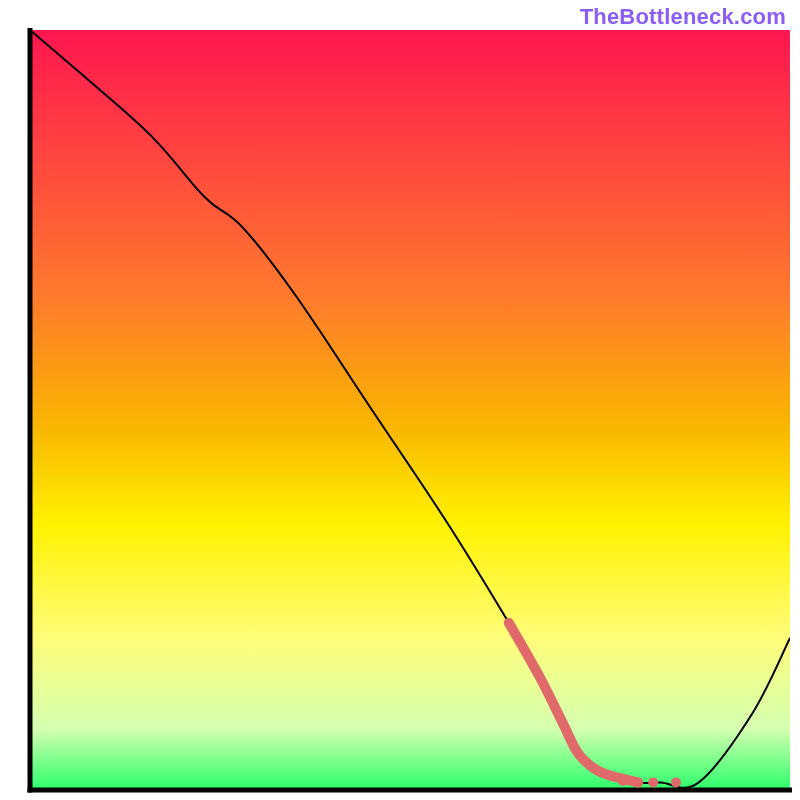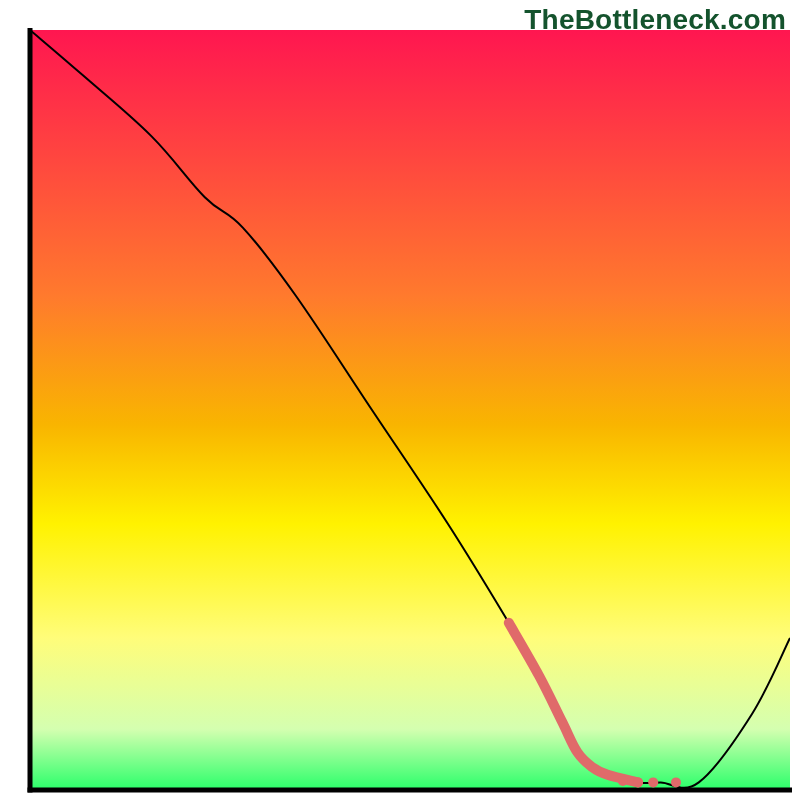--- a/index.html
+++ b/index.html
@@ -13,23 +13,23 @@
   }
   .frame {
     position: relative;
     width: 800px;
     height: 800px;
   }
   .watermark {
     position: absolute;
     top: 4px;
     right: 14px;
-    font-size: 28px;
+    font-size: 22px;
     font-weight: 600;
-    color: #14532d;
+    color: #8b5cf6;
     letter-spacing: 0.2px;
     z-index: 5;
   }
   svg {
     position: absolute;
     top: 0;
     left: 0;
   }
 </style>
 </head>

